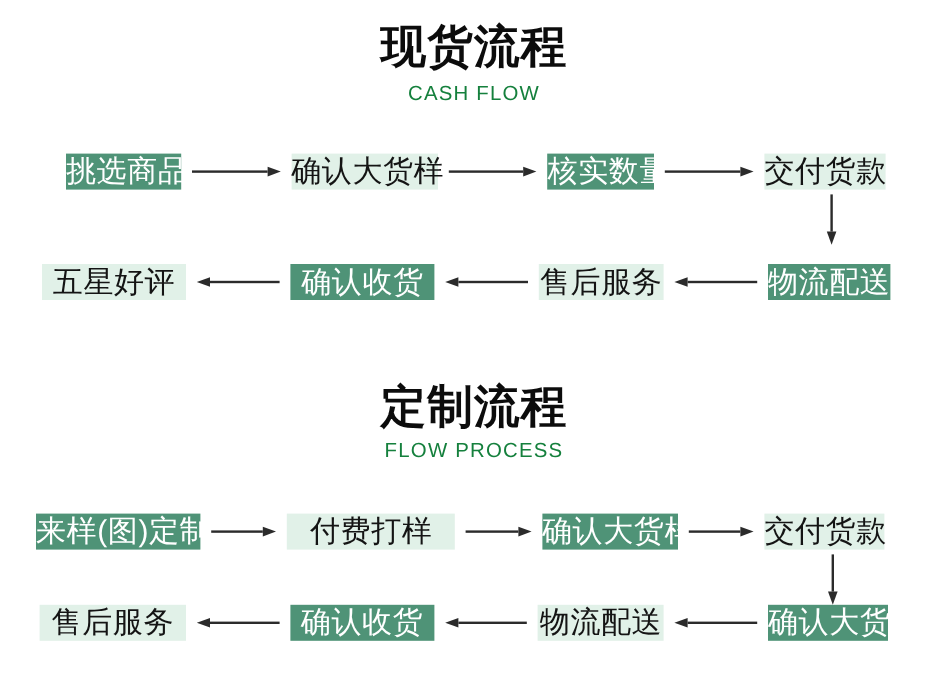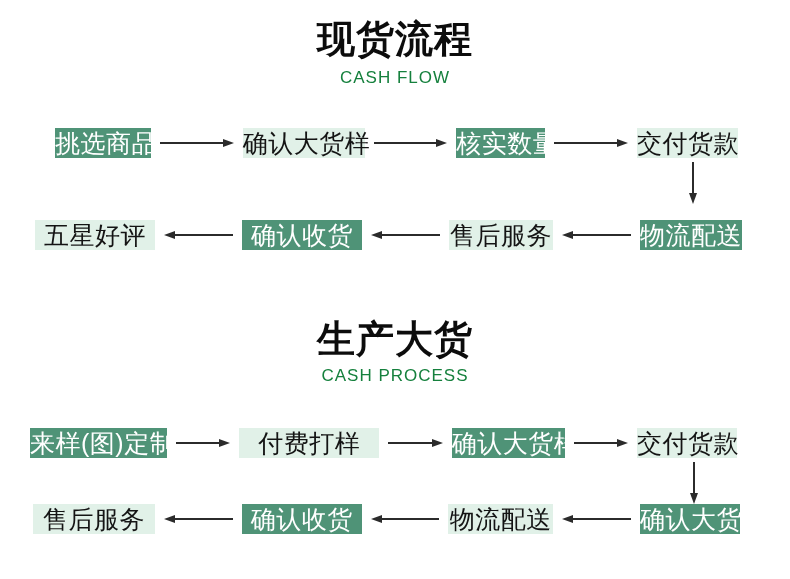--- a/index.html
+++ b/index.html
@@ -144,22 +144,22 @@
         <span class="line"></span>
       </div>
     <div class="box light" style="width:104px">售后服务</div>
     <div class="h-arrow">
         <span class="head-left"></span>
         <span class="line"></span>
       </div>
     <div class="box dark" style="width:102px">物流配送</div>
   </div>
 
-  <h1 id="c2-title" class="chart-title">生产大货</h1>
-  <div id="c2-subtitle" class="chart-subtitle">CASH PROCESS</div>
+  <h1 id="c2-title" class="chart-title">定制流程</h1>
+  <div id="c2-subtitle" class="chart-subtitle">FLOW PROCESS</div>
 
   <div id="c2-row1" class="flow-row">
     <div class="box dark" style="width:137px">来样(图)定制</div>
     <div class="h-arrow">
         <span class="line"></span>
         <span class="head-right"></span>
       </div>
     <div class="box light" style="width:140px">付费打样</div>
     <div class="h-arrow">
         <span class="line"></span>

